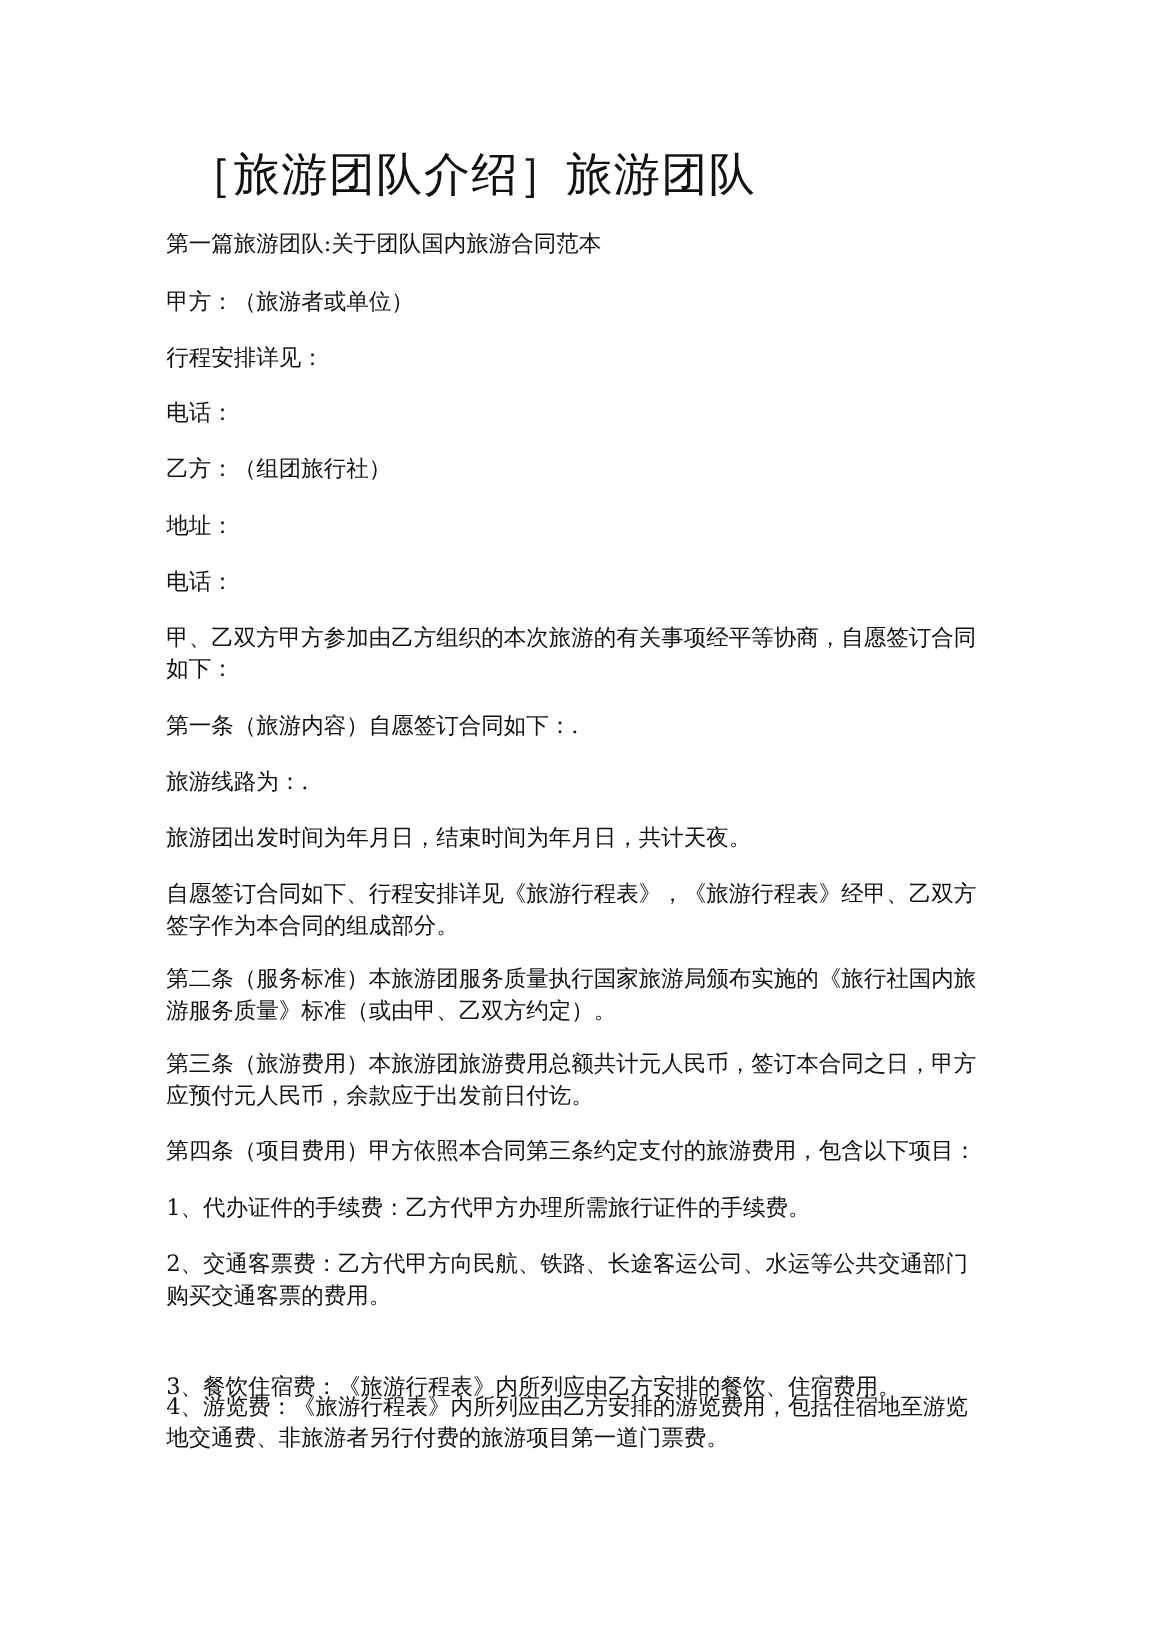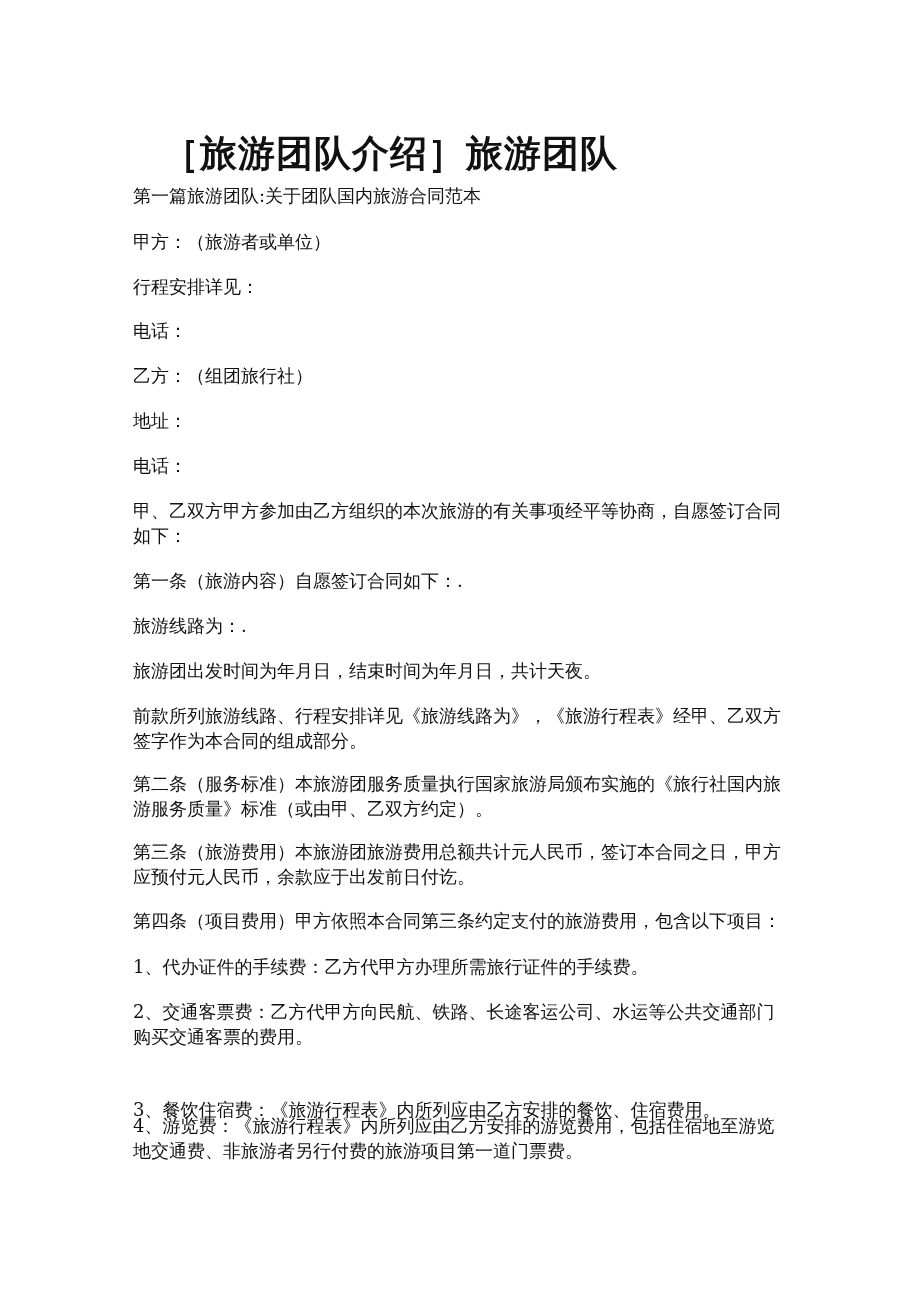--- a/index.html
+++ b/index.html
@@ -14,24 +14,24 @@
       overflow: hidden;
       color: #111111;
       font-family: "DejaVu Serif", "Liberation Serif", serif;
     }
     .title {
       position: absolute;
       left: 145px;
       top: 112px;
       font-size: 37px;
       line-height: 48px;
-      font-weight: bold;
+      font-weight: normal;
       letter-spacing: 1px;
       white-space: nowrap;
-      margin: 17px;
+      margin: 4px;
     }
     .para {
       position: absolute;
       left: 133px;
       width: 655px;
       font-size: 18px;
       line-height: 25px;
       margin: 0;
       word-break: break-all;
     }
@@ -45,20 +45,20 @@
 <p class="para" style="top:229px">甲方：（旅游者或单位）</p>
 <p class="para" style="top:274px">行程安排详见：</p>
 <p class="para" style="top:318px">电话：</p>
 <p class="para" style="top:363px">乙方：（组团旅行社）</p>
 <p class="para" style="top:408px">地址：</p>
 <p class="para" style="top:453px">电话：</p>
 <p class="para" style="top:498px">甲、乙双方甲方参加由乙方组织的本次旅游的有关事项经平等协商，自愿签订合同如下：</p>
 <p class="para" style="top:568px">第一条（旅游内容）自愿签订合同如下：.</p>
 <p class="para" style="top:613px">旅游线路为：.</p>
 <p class="para" style="top:658px">旅游团出发时间为年月日，结束时间为年月日，共计天夜。</p>
-<p class="para" style="top:703px">前款所列旅游线路、行程安排详见《旅游线路为》，《旅游行程表》经甲、乙双方签字作为本合同的组成部分。</p>
+<p class="para" style="top:703px">自愿签订合同如下、行程安排详见《旅游行程表》，《旅游行程表》经甲、乙双方签字作为本合同的组成部分。</p>
 <p class="para" style="top:771px">第二条（服务标准）本旅游团服务质量执行国家旅游局颁布实施的《旅行社国内旅游服务质量》标准（或由甲、乙双方约定）。</p>
 <p class="para" style="top:839px">第三条（旅游费用）本旅游团旅游费用总额共计元人民币，签订本合同之日，甲方应预付元人民币，余款应于出发前日付讫。</p>
 <p class="para" style="top:908px">第四条（项目费用）甲方依照本合同第三条约定支付的旅游费用，包含以下项目：</p>
 <p class="para" style="top:954px">1、代办证件的手续费：乙方代甲方办理所需旅行证件的手续费。</p>
 <p class="para" style="top:999px">2、交通客票费：乙方代甲方向民航、铁路、长途客运公司、水运等公共交通部门购买交通客票的费用。</p>
 <p class="para" style="top:1097px">3、餐饮住宿费：《旅游行程表》内所列应由乙方安排的餐饮、住宿费用。</p>
 <p class="para" style="top:1113px">4、游览费：《旅游行程表》内所列应由乙方安排的游览费用，包括住宿地至游览地交通费、非旅游者另行付费的旅游项目第一道门票费。</p>
 
 </body></html>

